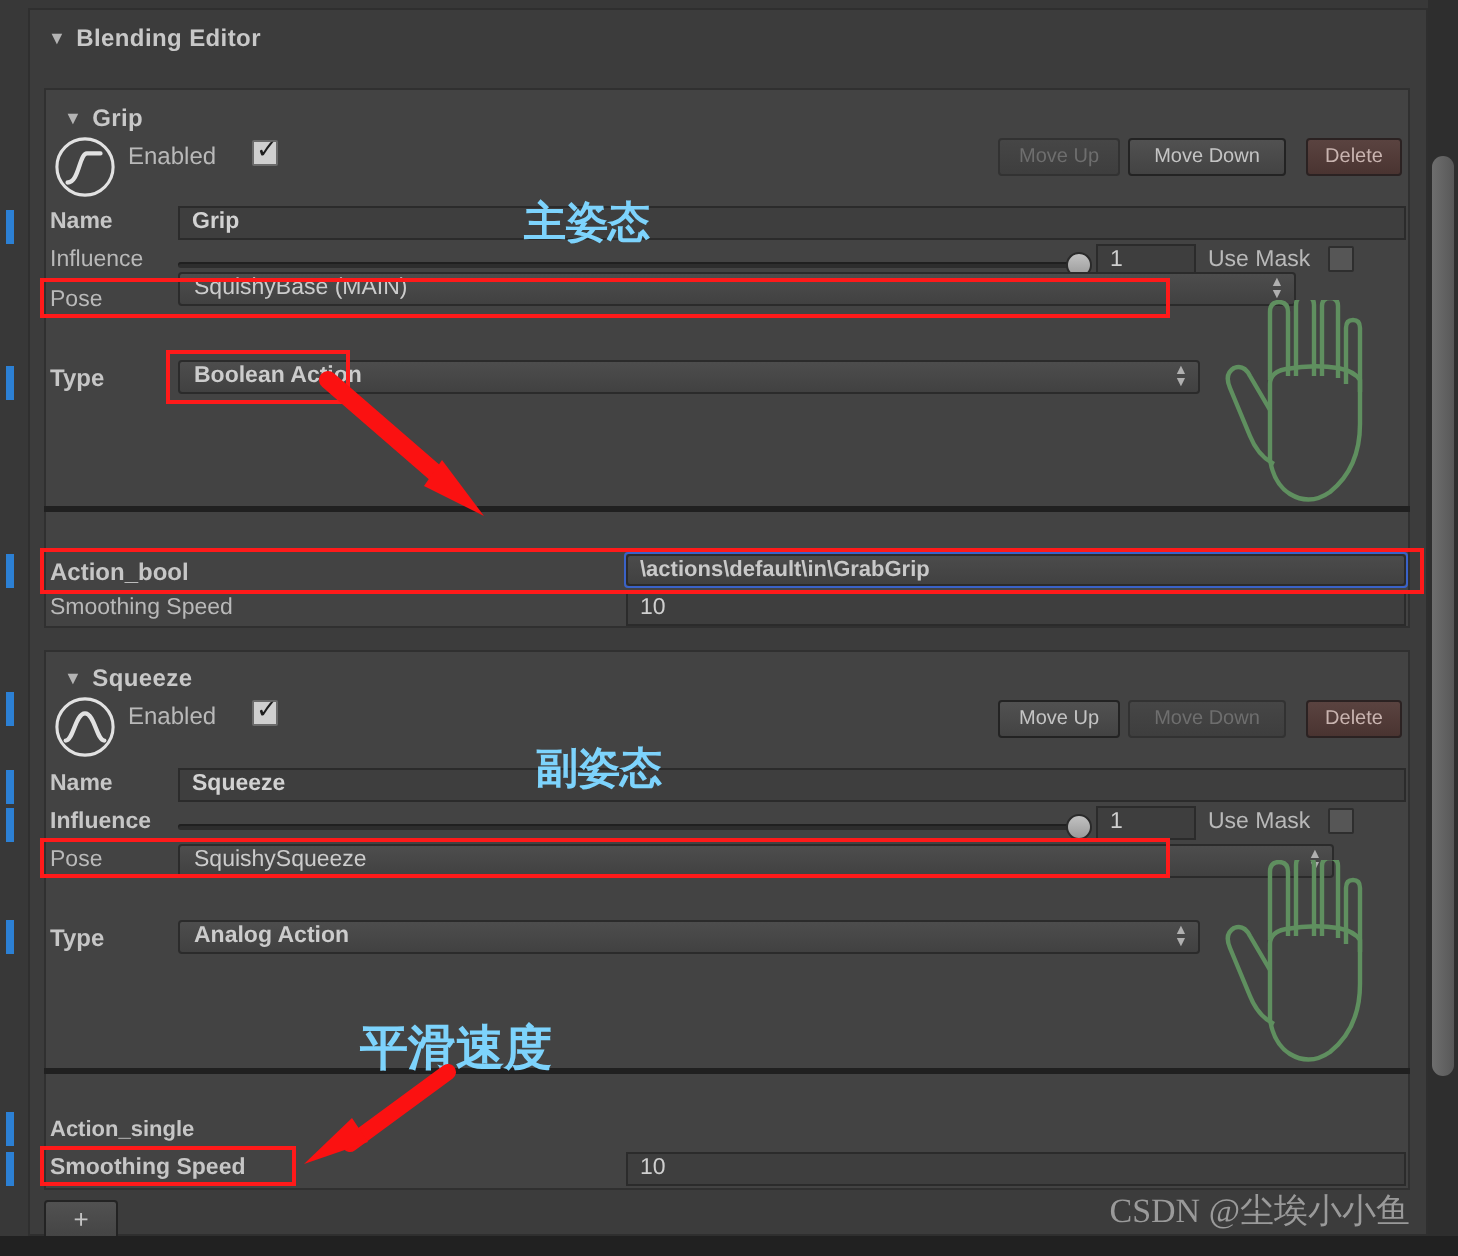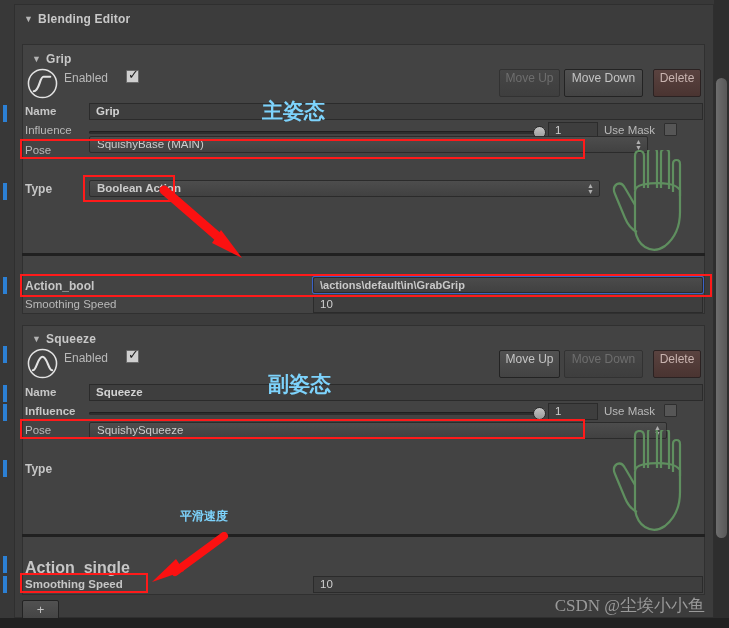--- a/index.html
+++ b/index.html
@@ -29,22 +29,22 @@
   .section{
     position:absolute;left:22px;width:683px;
     background:#434343;border:1px solid #303030;box-sizing:border-box;
   }
 
   
   .lbl{position:absolute;color:#b9b9b9;font-size:11.5px;white-space:nowrap;}
   .lbl.b{font-weight:bold;color:#c6c6c6;}
 
   .btn{
-    position:absolute;box-sizing:border-box;height:28px;line-height:17px;
-    text-align:center;font-size:12px;color:#c4c4c4;border:1px solid #232323;
+    position:absolute;box-sizing:border-box;height:19px;line-height:17px;
+    text-align:center;font-size:10px;color:#c4c4c4;border:1px solid #232323;
     border-radius:2px;background:linear-gradient(#515151,#434343);
     white-space:nowrap;
   }
   .btn.dis{color:#6e6e6e;background:linear-gradient(#464646,#3e3e3e);border-color:#323232;}
   .btn.del{background:linear-gradient(#5a4340,#4a3431);color:#c9b4b0;border-color:#2b2222;}
   .btn.plus{width:37px;height:20px;line-height:18px;font-size:13px;
             background:linear-gradient(#515151,#444444);}
 
   .field{
     position:absolute;box-sizing:border-box;height:17px;
@@ -227,51 +227,55 @@
   <span class="lbl" style="left:604px;top:405px;">Use Mask</span>
   <div class="checkbox empty" style="left:664px;top:404px;"></div>
 
   <span class="lbl" style="left:25px;top:424px;">Pose</span>
   <div class="popup" style="left:89px;top:422px;width:578px;">
     <span>SquishySqueeze</span>
     <span class="arrows">▲<br>▼</span>
   </div>
 
   <span class="lbl b" style="left:25px;top:462px;font-size:12px;">Type</span>
+  <div class="popup" style="left:89px;top:460px;width:511px;">
+    <span style="font-weight:bold;">Analog Action</span>
+    <span class="arrows">▲<br>▼</span>
+  </div>
 
   <svg class="hand" style="left:611px;top:430px;width:85px;height:105px;" viewBox="0 0 85 105">
     <g fill="none" stroke="#5f8f5f" stroke-width="2.2" stroke-linejoin="round">
       <path d="M24 40 L24 6 Q24 1 28.5 1 Q33 1 33 6 L33 38"></path>
       <path d="M37 38 L37 2.5 Q37 -2 41.5 -2 Q46 -2 46 2.5 L46 38"></path>
       <path d="M50 38 L50 3 Q50 -1 54 -1 Q58 -1 58 3 L58 39"></path>
       <path d="M62 42 L62 14 Q62 10 65.5 10 Q69 10 69 14 L69 46"></path>
       <path d="M24 42 Q24 36 32 34.5 Q46 32 58 34 Q66 35.5 69 40
                L69 62 Q69 84 54 96 Q44 103 34 97 Q26 92 24 80 Z"></path>
       <path d="M24 55 L14 38 Q11 32 6 34 Q1 37 4 44 L14 68 Q18 78 26 82"></path>
     </g>
   </svg>
 
   <div class="divider" style="left:22px;top:534px;width:683px;"></div>
 
-  <span class="lbl b" style="left:25px;top:559px;font-size:16px;">Action_single</span>
+  <span class="lbl b" style="left:25px;top:559px;font-size:11px;">Action_single</span>
 
   <span class="lbl b" style="left:25px;top:578px;">Smoothing Speed</span>
   <div class="field" style="left:313px;top:576px;width:390px;">10</div>
 
   <div class="btn plus" style="left:22px;top:600px;">+</div>
 
   <div class="redbox" style="left:20px;top:139px;width:565px;height:20px;"></div>
   <div class="redbox" style="left:83px;top:175px;width:92px;height:27px;"></div>
   <div class="redbox" style="left:20px;top:274px;width:692px;height:23px;"></div>
   <div class="redbox" style="left:20px;top:419px;width:565px;height:20px;"></div>
   <div class="redbox" style="left:20px;top:573px;width:128px;height:20px;"></div>
 
   <span class="anno" style="left:262px;top:97px;font-size:21px;">主姿态</span>
   <span class="anno" style="left:268px;top:370px;font-size:21px;">副姿态</span>
-  <span class="anno" style="left:180px;top:508px;font-size:12px;">平滑速度</span>
+  <span class="anno" style="left:180px;top:508px;font-size:24px;">平滑速度</span>
 
   <svg class="arrow" style="left:158px;top:185px;width:92px;height:82px;" viewBox="0 0 92 82">
     <path d="M6 5 L66 57" stroke="#fb1111" stroke-width="9" stroke-linecap="round" fill="none"></path>
     <path d="M84 73 L54 58 L63 45 Z" fill="#fb1111"></path>
   </svg>
 
   <svg class="arrow" style="left:148px;top:532px;width:82px;height:52px;" viewBox="0 0 82 52">
     <path d="M76 4 L27 40" stroke="#fb1111" stroke-width="8" stroke-linecap="round" fill="none"></path>
     <path d="M4 50 L28 27 L36 39 Z" fill="#fb1111"></path>
   </svg>

